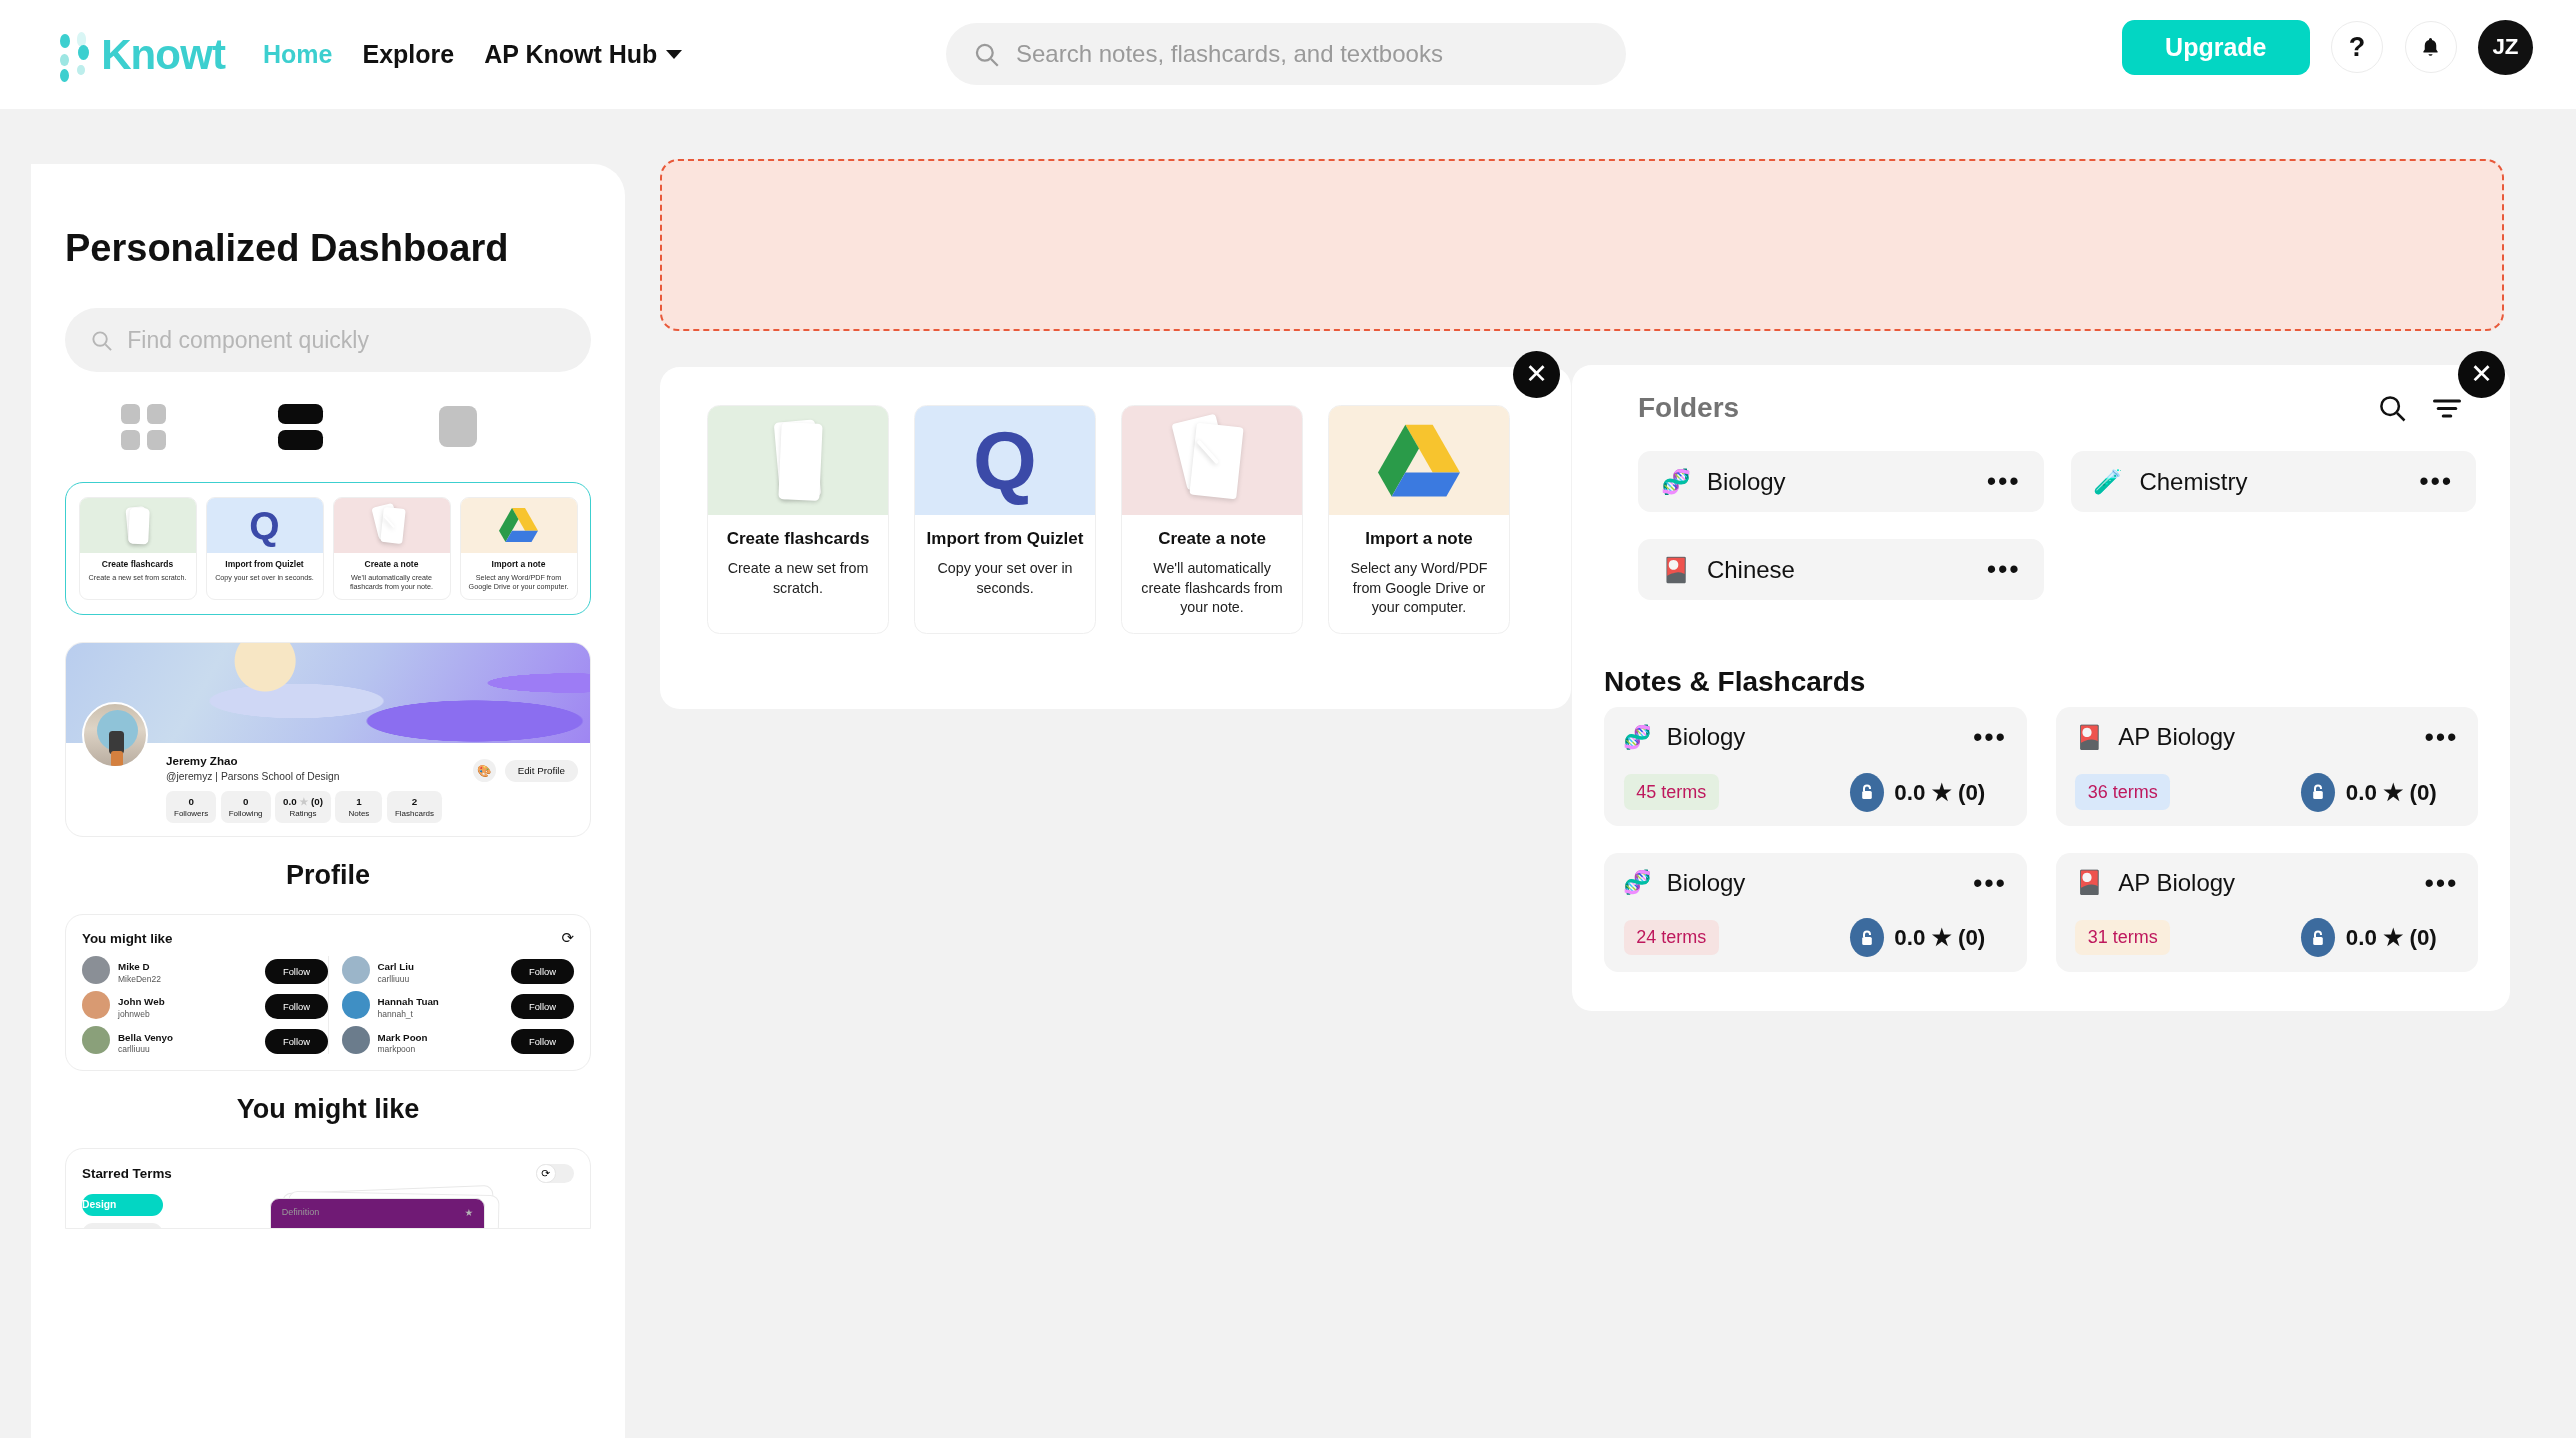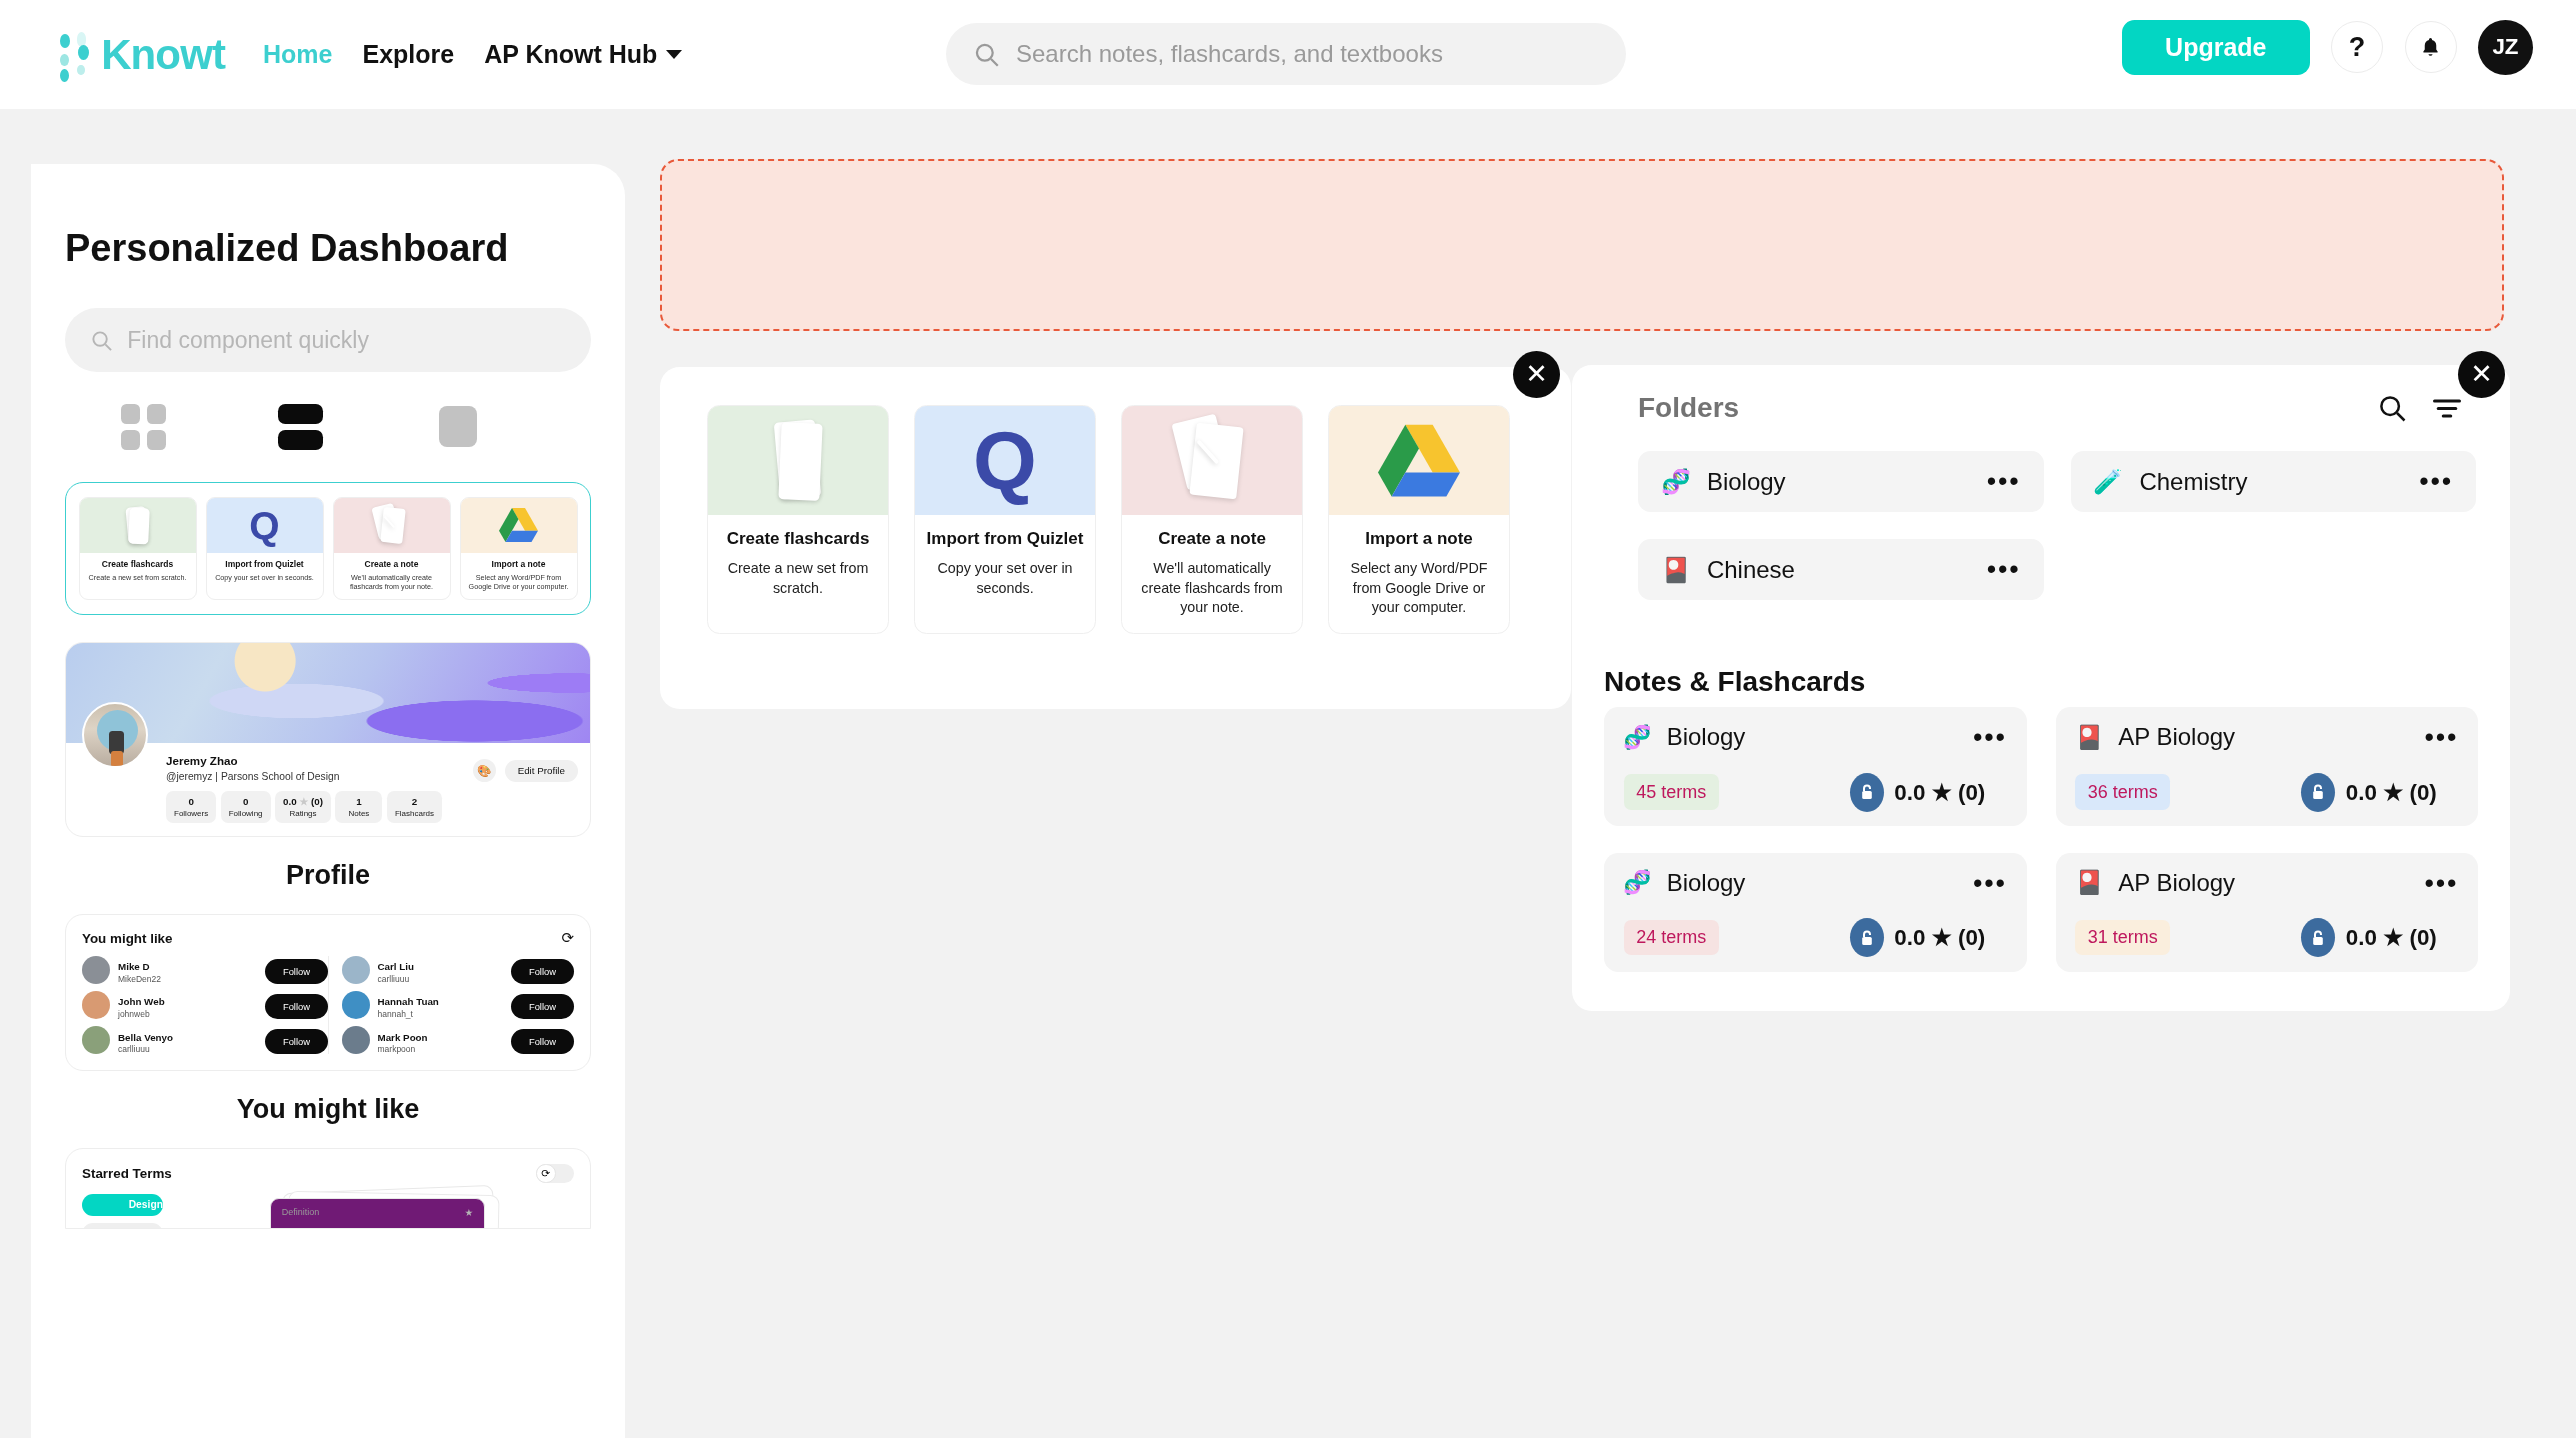--- a/index.html
+++ b/index.html
@@ -179,21 +179,21 @@
     height: 81px; overflow: hidden; position: relative;
   }
   .st-head { display: flex; align-items: center; justify-content: space-between; }
   .st-title { font-size: 13.4px; font-weight: 700; color: #111; }
   .st-toggle { width: 38px; height: 19.7px; background: #efefef; border-radius: 9.8px;
                display: flex; align-items: center; cursor: pointer; }
   .st-knob { width: 19.7px; height: 19.7px; border-radius: 50%; background: #fff;
              border: 0.9px solid #e4e4e4; display:flex;align-items:center;justify-content:center;
              font-size: 10.7px; }
   .st-chips { margin-top: 10.7px; display: flex; flex-direction: column; gap: 7.2px; width: 81px; }
-  .st-chip { border-radius: 12.5px; font-size: 10.3px; font-weight: 700; text-align: right;
+  .st-chip { border-radius: 12.5px; font-size: 10.3px; font-weight: 700; text-align: left;
              padding: 5.4px 0; }
   .st-chip.on { background: #03d6c3; color: #fff; }
   .st-chip.off { background: #efefef; color: #111; }
   .st-deck { position: absolute; left: 204px; top: 45px; width: 224px; }
   .st-c1 { position:absolute; left:12.5px; top:-5.4px; width: 211px; height: 54px;
            background:#fff; border:0.9px solid #e8e8e8; border-radius:9px;
            transform: rotate(-2.2deg); }
   .st-c2 { position:absolute; left:18px; top:-1.8px; width: 211px; height: 54px;
            background:#fff; border:0.9px solid #eaeaea; border-radius:9px;
            transform: rotate(1.2deg); }

